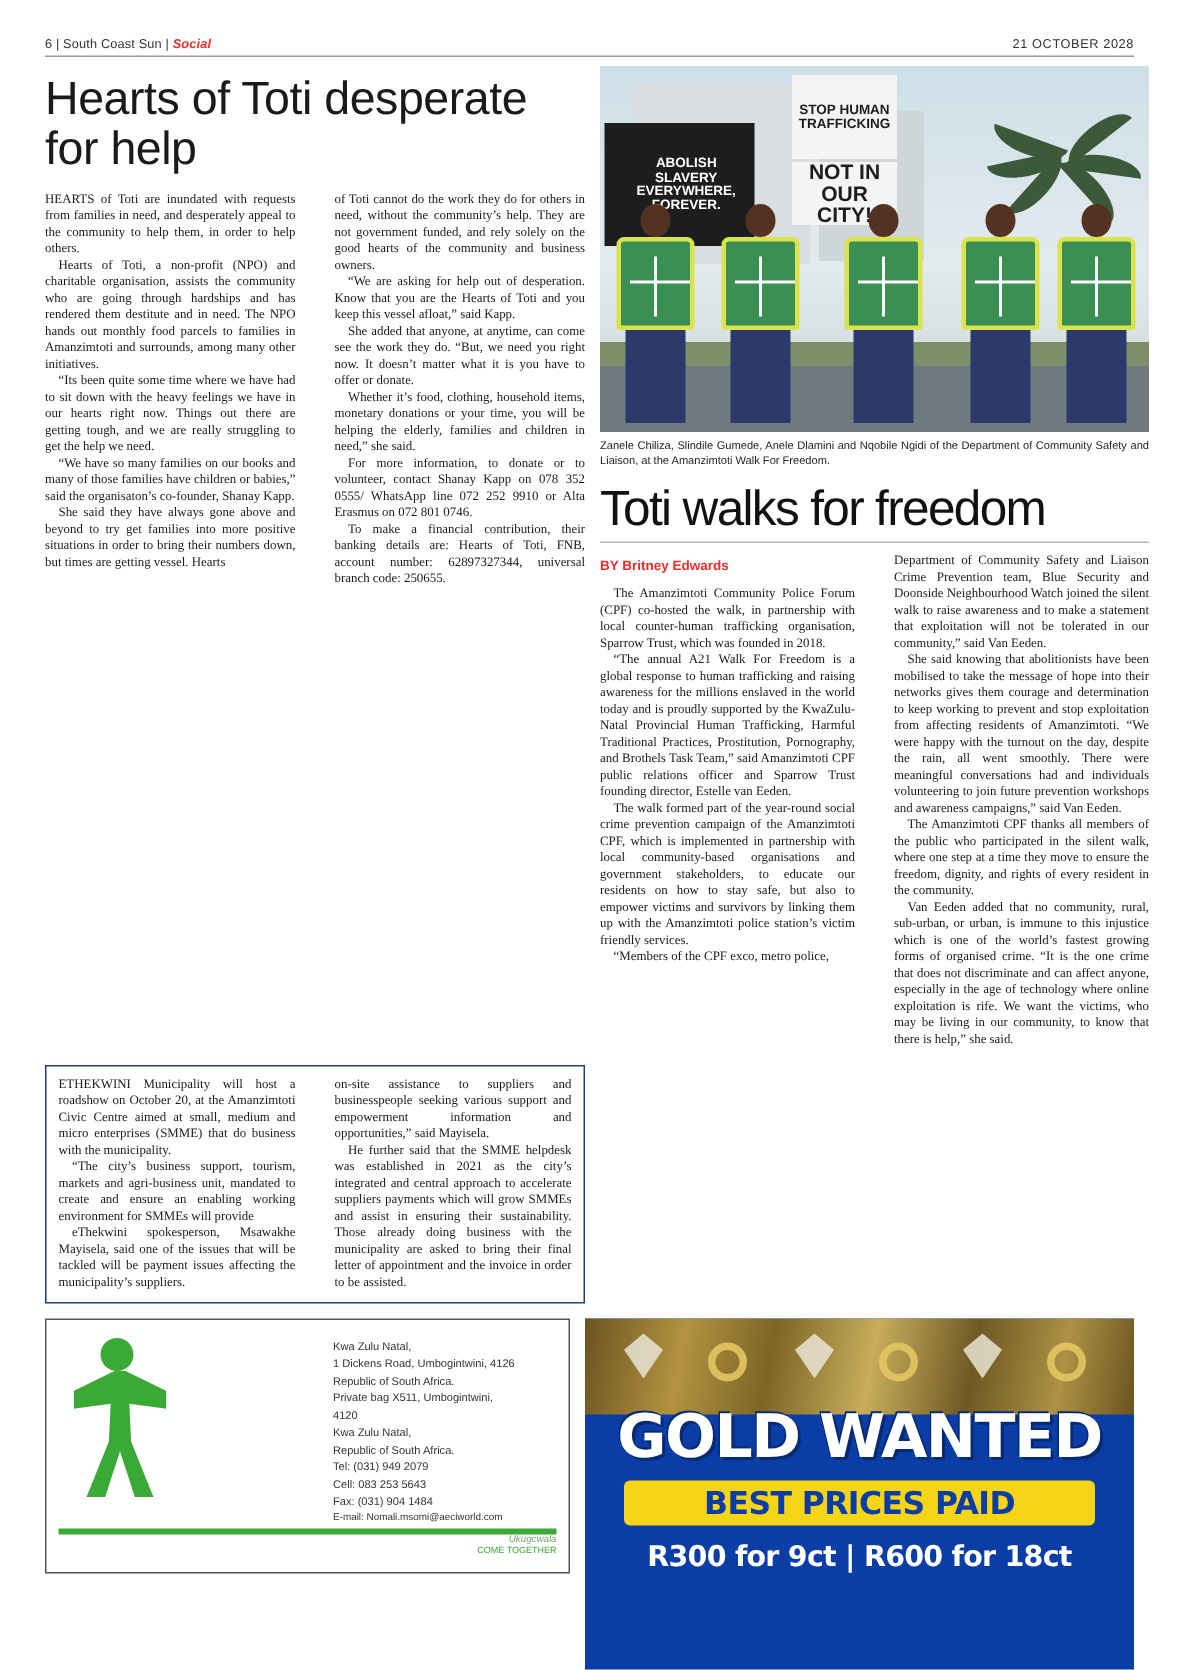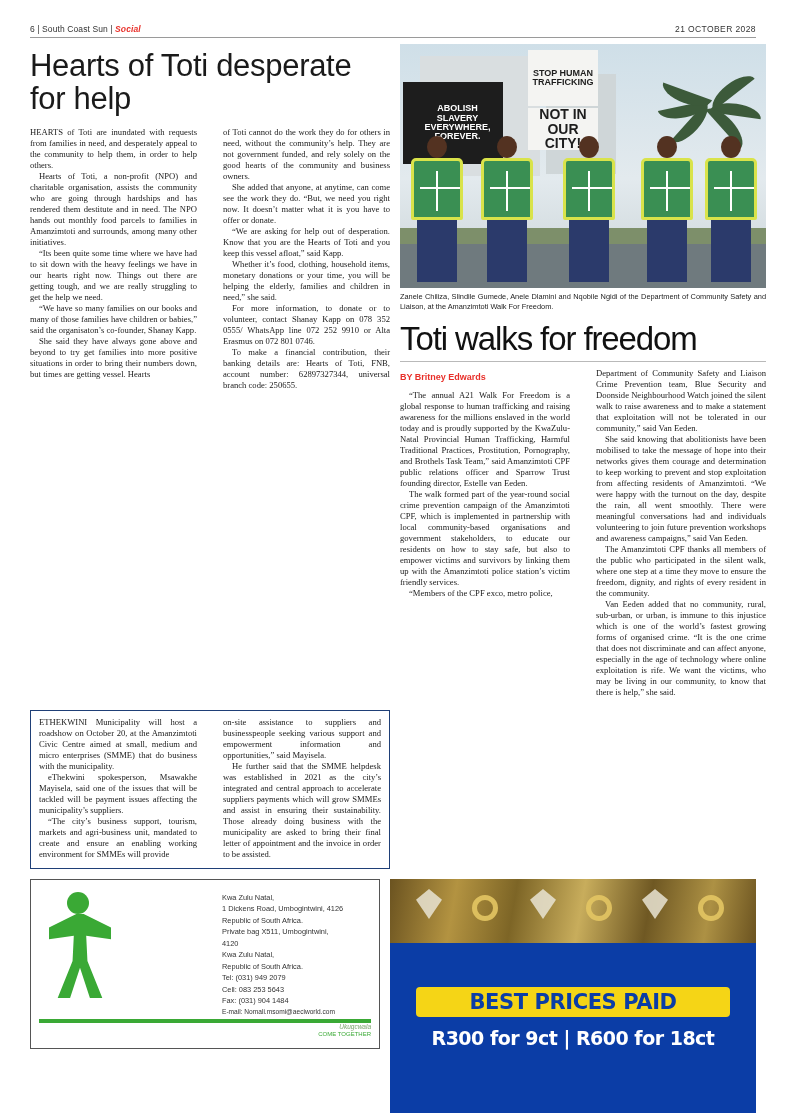--- a/index.html
+++ b/index.html
@@ -140,22 +140,22 @@
       <div class="cols2">
         <div class="col">
           <p>HEARTS of Toti are inundated with requests from families in need, and desperately appeal to the community to help them, in order to help others.</p>
           <p class="ind">Hearts of Toti, a non-profit (NPO) and charitable organisation, assists the community who are going through hardships and has rendered them destitute and in need. The NPO hands out monthly food parcels to families in Amanzimtoti and surrounds, among many other initiatives.</p>
           <p class="ind">“Its been quite some time where we have had to sit down with the heavy feelings we have in our hearts right now. Things out there are getting tough, and we are really struggling to get the help we need.</p>
           <p class="ind">“We have so many families on our books and many of those families have children or babies,” said the organisaton’s co-founder, Shanay Kapp.</p>
           <p class="ind">She said they have always gone above and beyond to try get families into more positive situations in order to bring their numbers down, but times are getting vessel. Hearts</p>
         </div>
         <div class="col">
           <p>of Toti cannot do the work they do for others in need, without the community’s help. They are not government funded, and rely solely on the good hearts of the community and business owners.</p>
+          <p class="ind">“We are asking for help out of desperation. Know that you are the Hearts of Toti and you keep this vessel afloat,” said Kapp.</p>
           <p class="ind">She added that anyone, at anytime, can come see the work they do. “But, we need you right now. It doesn’t matter what it is you have to offer or donate.</p>
-          <p class="ind">“We are asking for help out of desperation. Know that you are the Hearts of Toti and you keep this vessel afloat,” said Kapp.</p>
           <p class="ind">Whether it’s food, clothing, household items, monetary donations or your time, you will be helping the elderly, families and children in need,” she said.</p>
           <p class="ind">For more information, to donate or to volunteer, contact Shanay Kapp on 078 352 0555/ WhatsApp line 072 252 9910 or Alta Erasmus on 072 801 0746.</p>
           <p class="ind">To make a financial contribution, their banking details are: Hearts of Toti, FNB, account number: 62897327344, universal branch code: 250655.</p>
         </div>
       </div>
     </div>
 
     <div class="top-right">
       <div class="photo">
         <div class="sky"></div>
@@ -204,40 +204,41 @@
       </div>
 
       <div class="caption">Zanele Chiliza, Slindile Gumede, Anele Dlamini and Nqobile Ngidi of the Department of Community Safety and Liaison, at the Amanzimtoti Walk For Freedom.</div>
 
       <h1 class="head2">Toti walks for freedom</h1>
       <div class="rule-thin"></div>
 
       <div class="cols2">
         <div class="col" style="width:176px;">
           <div class="byline">BY Britney Edwards</div>
+          <p class="ind">The Amanzimtoti Community Police Forum (CPF) co-hosted the walk, in partnership with local counter-human trafficking organisation, Sparrow Trust, which was founded in 2018.</p>
           <p class="ind">“The annual A21 Walk For Freedom is a global response to human trafficking and raising awareness for the millions enslaved in the world today and is proudly supported by the KwaZulu-Natal Provincial Human Trafficking, Harmful Traditional Practices, Prostitution, Pornography, and Brothels Task Team,” said Amanzimtoti CPF public relations officer and Sparrow Trust founding director, Estelle van Eeden.</p>
           <p class="ind">The walk formed part of the year-round social crime prevention campaign of the Amanzimtoti CPF, which is implemented in partnership with local community-based organisations and government stakeholders, to educate our residents on how to stay safe, but also to empower victims and survivors by linking them up with the Amanzimtoti police station’s victim friendly services.</p>
           <p class="ind">“Members of the CPF exco, metro police,</p>
         </div>
         <div class="col" style="width:176px;">
           <p>Department of Community Safety and Liaison Crime Prevention team, Blue Security and Doonside Neighbourhood Watch joined the silent walk to raise awareness and to make a statement that exploitation will not be tolerated in our community,” said Van Eeden.</p>
           <p class="ind">She said knowing that abolitionists have been mobilised to take the message of hope into their networks gives them courage and determination to keep working to prevent and stop exploitation from affecting residents of Amanzimtoti. “We were happy with the turnout on the day, despite the rain, all went smoothly. There were meaningful conversations had and individuals volunteering to join future prevention workshops and awareness campaigns,” said Van Eeden.</p>
           <p class="ind">The Amanzimtoti CPF thanks all members of the public who participated in the silent walk, where one step at a time they move to ensure the freedom, dignity, and rights of every resident in the community.</p>
           <p class="ind">Van Eeden added that no community, rural, sub-urban, or urban, is immune to this injustice which is one of the world’s fastest growing forms of organised crime. “It is the one crime that does not discriminate and can affect anyone, especially in the age of technology where online exploitation is rife. We want the victims, who may be living in our community, to know that there is help,” she said.</p>
         </div>
       </div>
     </div>
   </div>
 
   <div class="smme" style="width:360px;">
     <div class="cols2">
       <div class="col" style="width:168px;">
         <p>ETHEKWINI Municipality will host a roadshow on October 20, at the Amanzimtoti Civic Centre aimed at small, medium and micro enterprises (SMME) that do business with the municipality.</p>
+        <p class="ind">“The city’s business support, tourism, markets and agri-business unit, mandated to create and ensure an enabling working environment for SMMEs will provide</p>
         <p class="ind">eThekwini spokesperson, Msawakhe Mayisela, said one of the issues that will be tackled will be payment issues affecting the municipality’s suppliers.</p>
-        <p class="ind">“The city’s business support, tourism, markets and agri-business unit, mandated to create and ensure an enabling working environment for SMMEs will provide</p>
       </div>
       <div class="col" style="width:168px;">
         <p>on-site assistance to suppliers and businesspeople seeking various support and empowerment information and opportunities,” said Mayisela.</p>
         <p class="ind">He further said that the SMME helpdesk was established in 2021 as the city’s integrated and central approach to accelerate suppliers payments which will grow SMMEs and assist in ensuring their sustainability. Those already doing business with the municipality are asked to bring their final letter of appointment and the invoice in order to be assisted.</p>
       </div>
     </div>
   </div>
 
   <div class="lower">
 
@@ -274,19 +275,20 @@
     <div class="lower-right">
       <div class="cc">
         <div class="cc-jewel">
           <div class="gem" style="left:26px"></div>
           <div class="ring" style="left:82px"></div>
           <div class="gem" style="left:140px"></div>
           <div class="ring" style="left:196px"></div>
           <div class="gem" style="left:252px"></div>
           <div class="ring" style="left:308px"></div>
         </div>
+        <div class="cc-gold">GOLD WANTED</div>
         <div class="cc-best">BEST PRICES PAID</div>
         <div class="cc-price">R300 for 9ct | R600 for 18ct</div>
 
       </div>
     </div>
   </div>
 </div>
 
 </body></html>

